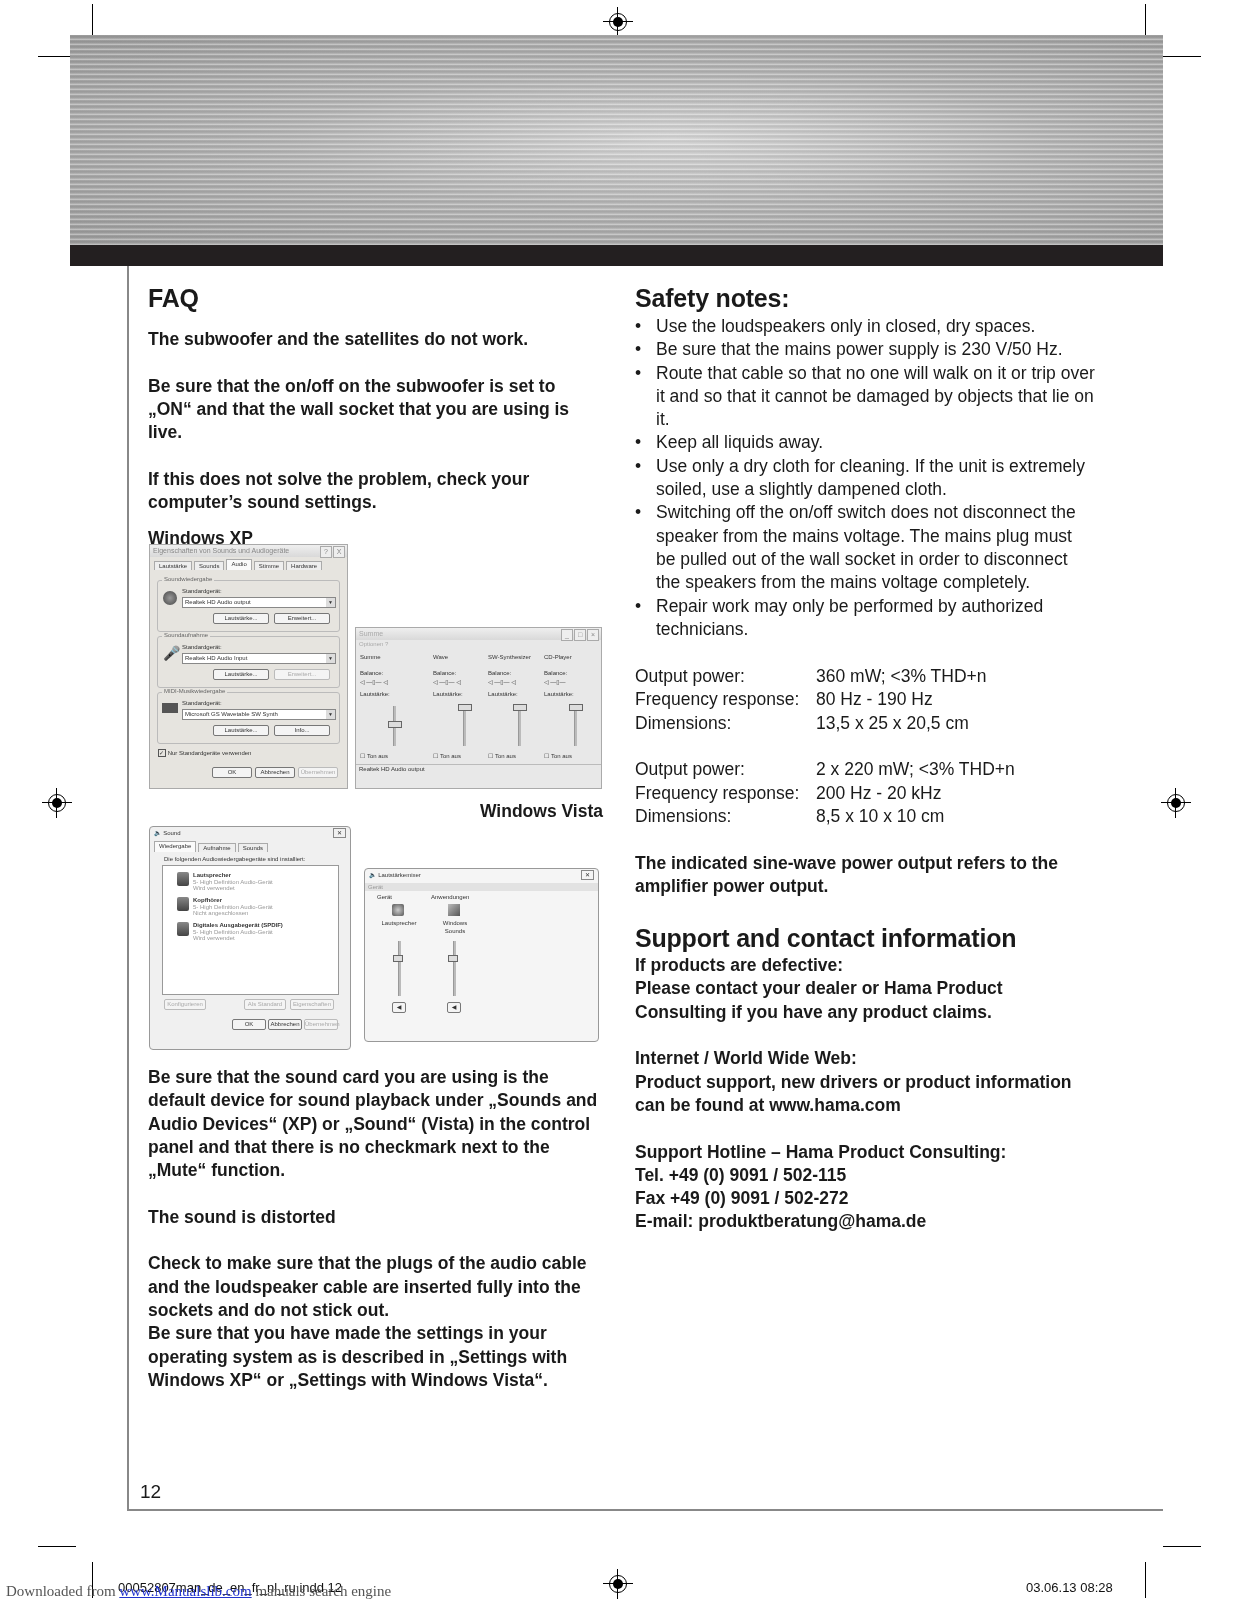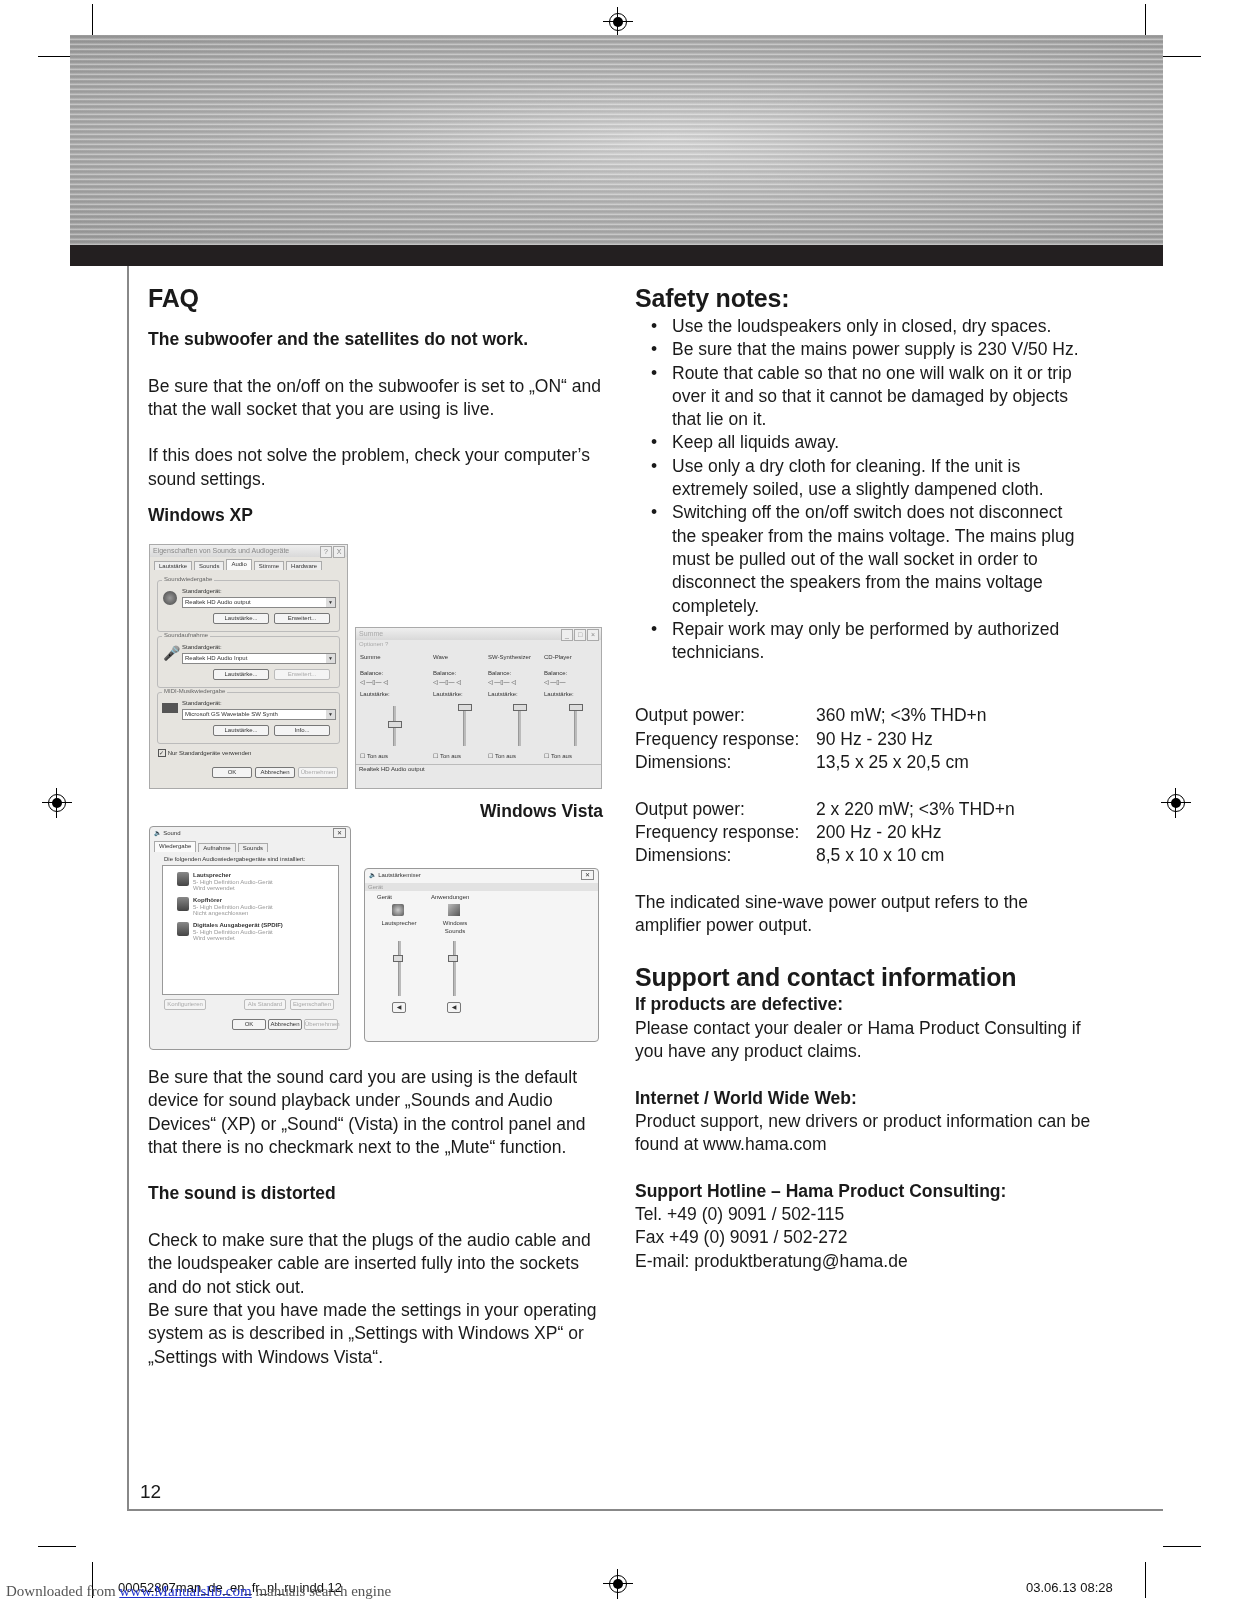--- a/index.html
+++ b/index.html
@@ -22,23 +22,23 @@
   .reg .circ { position:absolute; left:6px; top:6px; width:16px; height:16px; border:1.5px solid #000; border-radius:50%; }
   .reg .dot { position:absolute; left:10px; top:10px; width:10px; height:10px; background:#000; border-radius:50%; }
   .reg .h { position:absolute; left:0; top:14px; width:30px; height:1px; background:#000; }
   .reg .v { position:absolute; left:14px; top:0; width:1px; height:30px; background:#000; }
 
   .col { position:absolute; font-size:17.5px; line-height:23.3px; }
   .col-left { left:148px; top:282px; width:455px; }
   .col-right { left:635px; top:282px; width:460px; }
   h1.sec { font-size:25px; font-weight:bold; margin:0; line-height:32px; letter-spacing:-0.2px; }
   .sub { font-weight:bold; }
-  p { margin:0; }
+  p { margin:0;font-weight:bold; }
   .gap { height:23.3px; }
-  ul.bul { margin:16px; padding:0; list-style:none; }
+  ul.bul { margin:0; padding:0; list-style:none; }
   ul.bul li { position:relative; padding-left:21px; }
   ul.bul li::before { content:"•"; position:absolute; left:0; top:0; }
   .spec-row { display:flex; }
   .spec-row .k { width:181px; }
 
   
   .shot { position:absolute; border:1px solid #aaa; background:#ececec; font-family:"Liberation Sans", sans-serif; color:#333; overflow:hidden; }
   .tiny { font-size:6px; line-height:8px; }
   .xpwin { left:149px; top:544px; width:197px; height:243px; background:#e6e4df; }
   .xptitle { height:12px; background:linear-gradient(#efefef,#d9d9d9); font-size:7px; color:#888; padding-left:3px; line-height:12px; position:relative; }
@@ -285,21 +285,21 @@
     <li>Switching off the on/off switch does not disconnect the speaker from the mains voltage. The mains plug must be pulled out of the wall socket in order to disconnect the speakers from the mains voltage completely.</li>
     <li>Repair work may only be performed by authorized technicians.</li>
   </ul>
   <div style="height:24px"></div>
   <div class="spec-row">
       <span class="k">Output power:</span>
       <span>360 mW; &lt;3% THD+n</span>
     </div>
   <div class="spec-row">
       <span class="k">Frequency response:</span>
-      <span>90 Hz - 230 Hz</span>
+      <span>80 Hz - 190 Hz</span>
     </div>
   <div class="spec-row">
       <span class="k">Dimensions:</span>
       <span>13,5 x 25 x 20,5 cm</span>
     </div>
   <div class="gap"></div>
   <div class="spec-row">
       <span class="k">Output power:</span>
       <span>2 x 220 mW; &lt;3% THD+n</span>
     </div>

